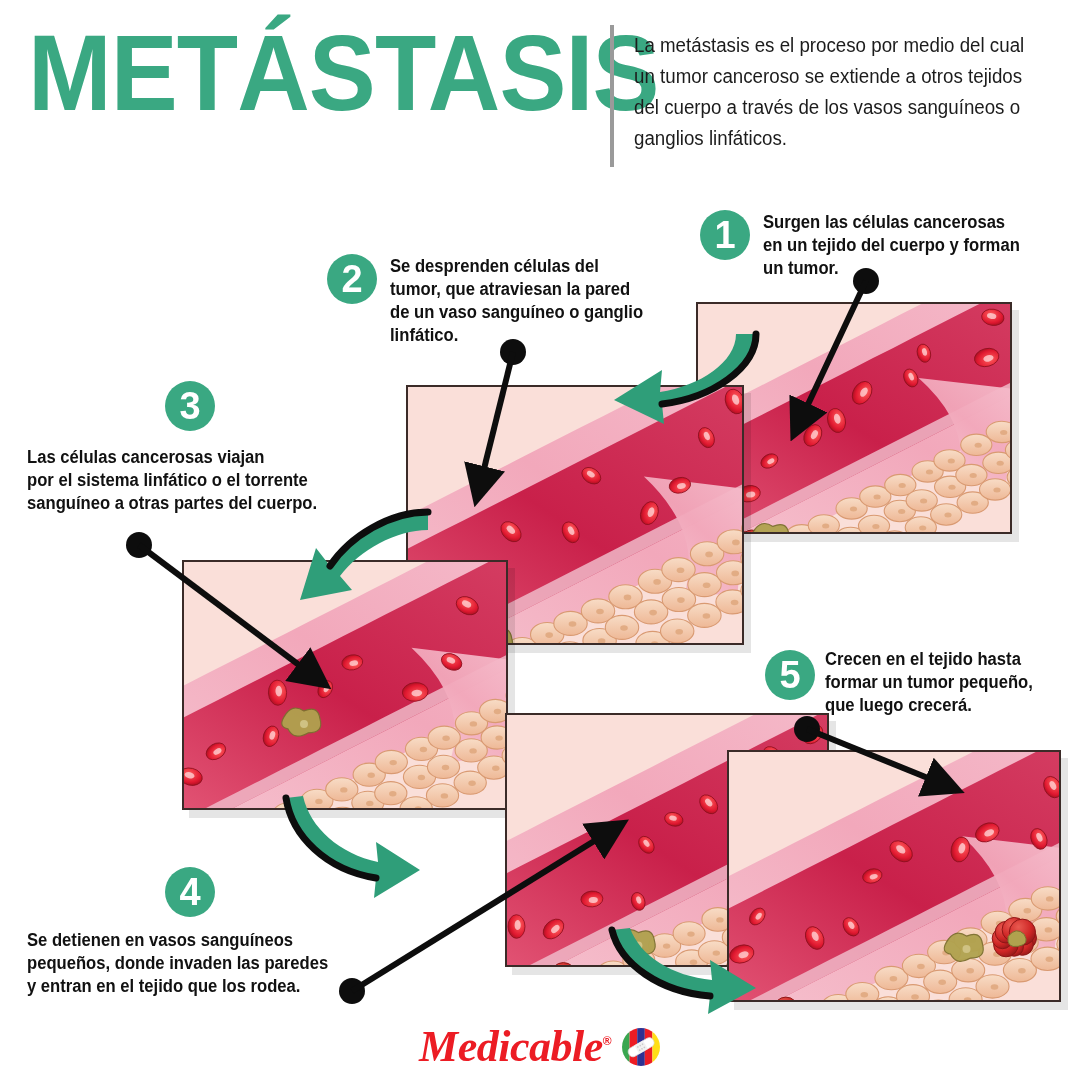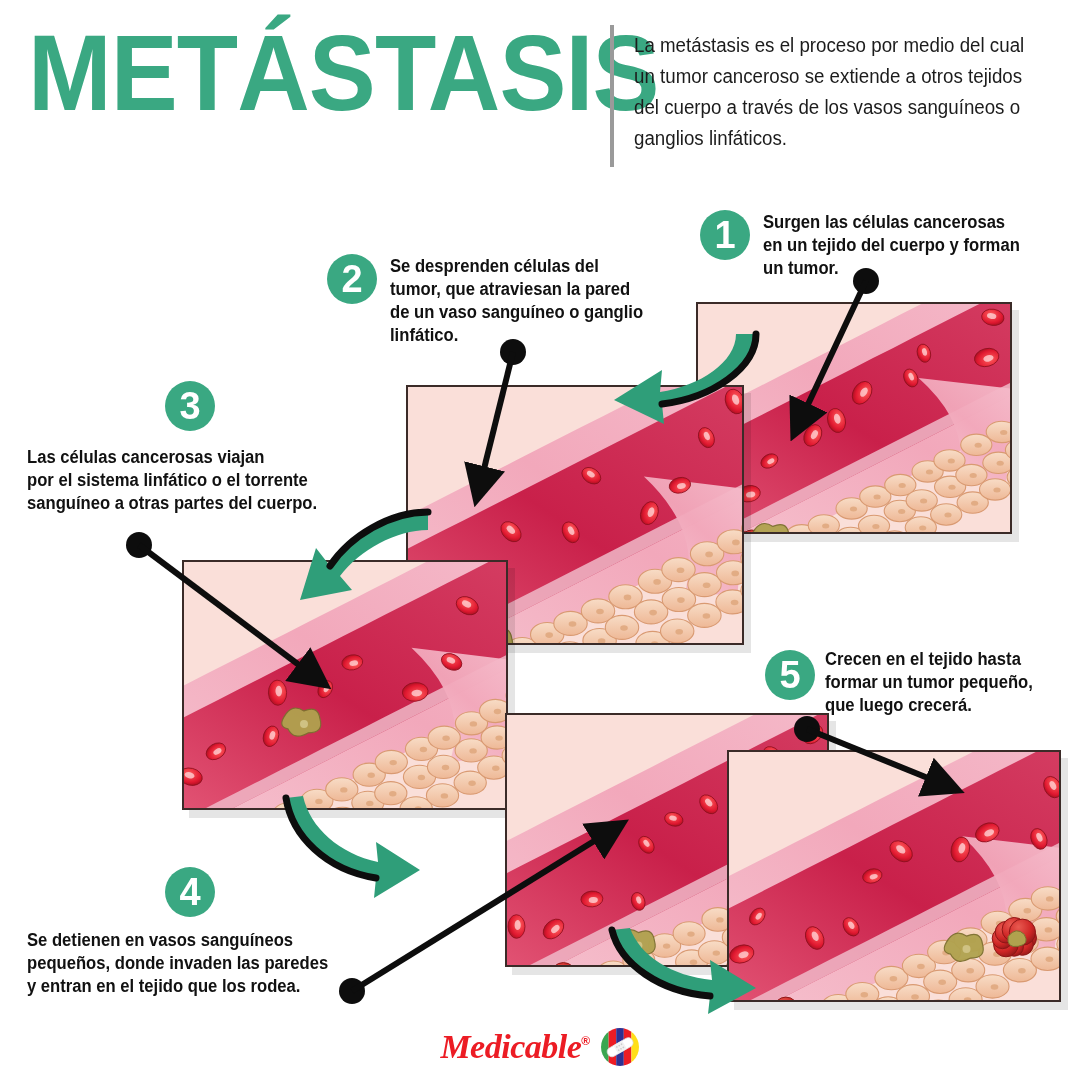--- a/index.html
+++ b/index.html
@@ -111,21 +111,21 @@
   }
   #logo-wrap {
     display: inline-block;
     position: relative;
     height: 46px;
   }
   #logo-word {
     font-family: "Liberation Serif", serif;
     font-weight: bold;
     font-style: italic;
-    font-size: 34px;
+    font-size: 44px;
     line-height: 46px;
     color: #ec1c24;
     letter-spacing: -0.5px;
     vertical-align: middle;
   }
   #logo-reg {
     font-family: "Liberation Sans", sans-serif;
     font-size: 12px;
     color: #ec1c24;
     vertical-align: super;

